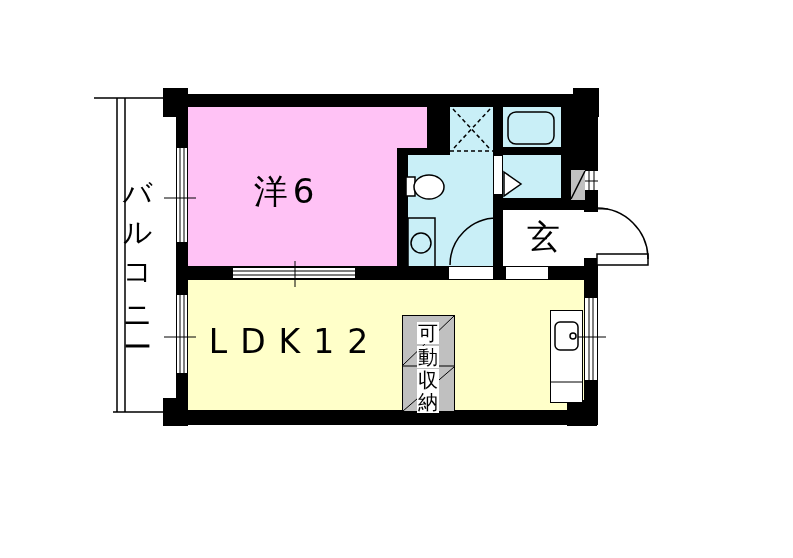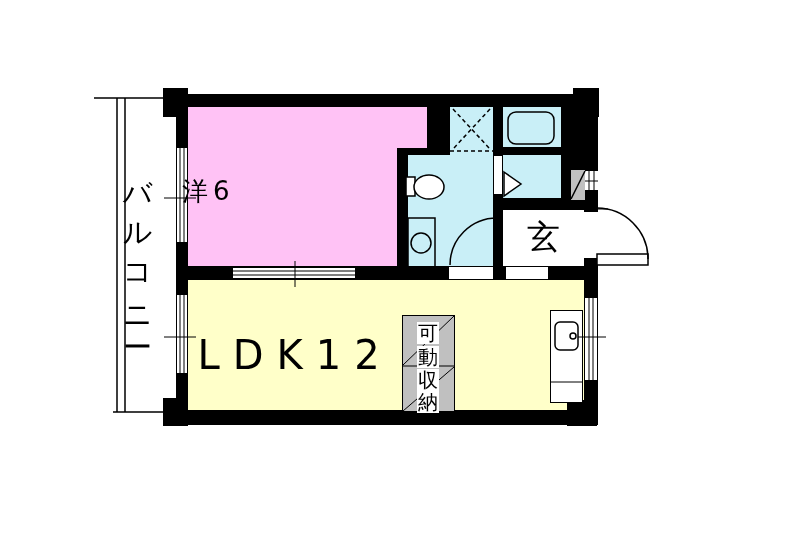--- a/index.html
+++ b/index.html
@@ -99,22 +99,22 @@
       <path stroke-width="1" d="M402,366 H455 M403,365 L454,316 M403,411 L454,367"></path>
 
       <path stroke-width="1" d="M550,382 H583"></path>
       <rect x="555" y="322" width="23" height="28" rx="5"></rect>
       <circle cx="573" cy="336" r="3"></circle>
     </g>
   </svg>
 
   <div class="labels-layer">
     <div class="label vtext" style="left:124px;top:160px;width:34px;height:260px;font-size:29px;letter-spacing:10px;">バルコニー</div>
-    <div class="label" style="left:182px;top:172px;width:209px;font-size:26px;line-height:38px;letter-spacing:5px;">洋6</div>
-    <div class="label" style="left:185px;top:337px;width:220px;font-size:40px;line-height:36px;letter-spacing:13px;text-align:center;">LDK12</div>
+    <div class="label" style="left:182px;top:172px;width:209px;font-size:34px;line-height:38px;letter-spacing:5px;text-align:center;">洋6</div>
+    <div class="label" style="left:185px;top:324px;width:220px;font-size:33px;line-height:36px;letter-spacing:13px;text-align:center;">LDK12</div>
     <div class="label" style="left:503px;top:219px;width:81px;font-size:33px;line-height:36px;text-align:center;">玄</div>
     <span class="char-box" style="left:417px;top:322px;">可</span>
     <span class="char-box" style="left:417px;top:346px;">動</span>
     <span class="char-box" style="left:417px;top:369px;">収</span>
     <span class="char-box" style="left:417px;top:391px;">納</span>
   </div>
 
 </div>
 
 </body></html>

